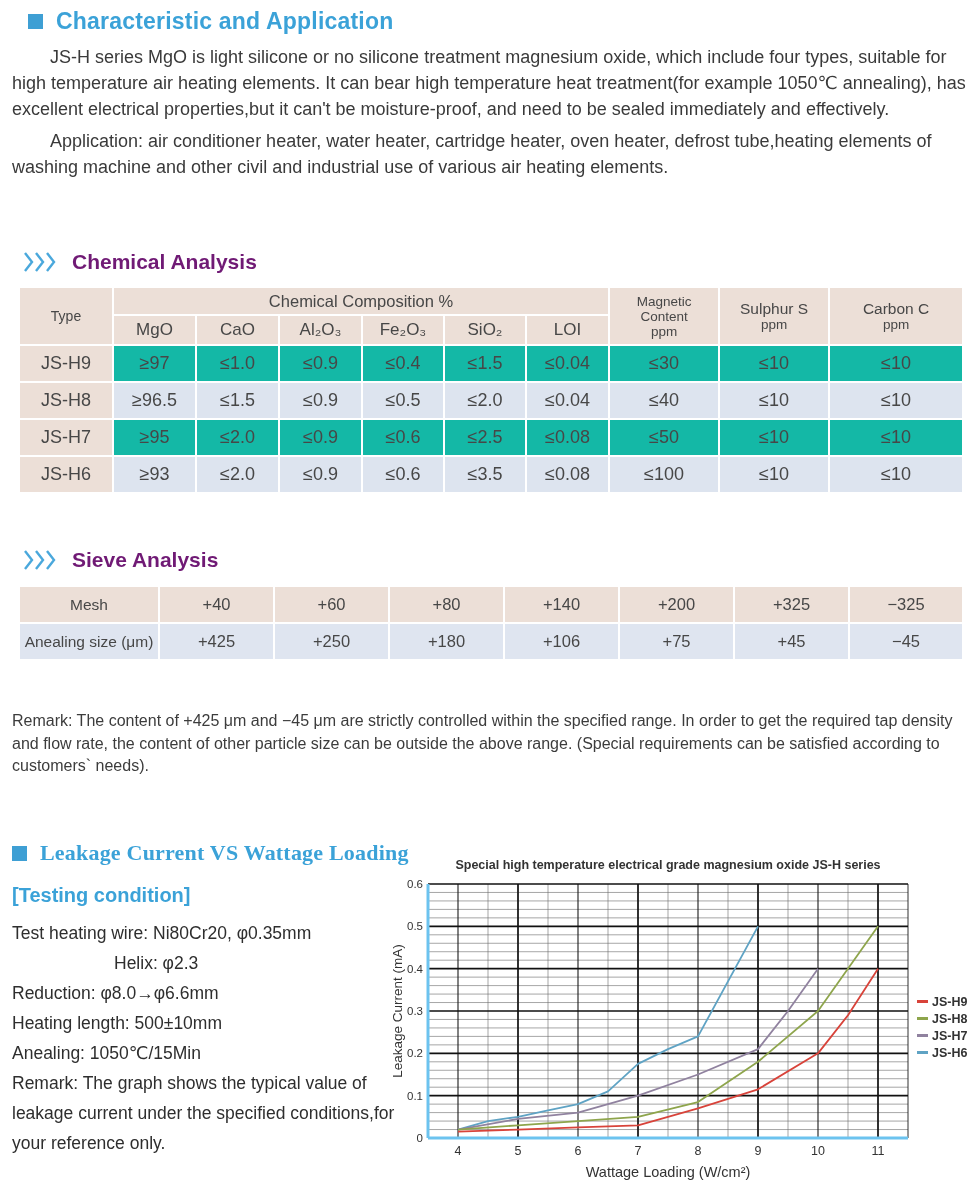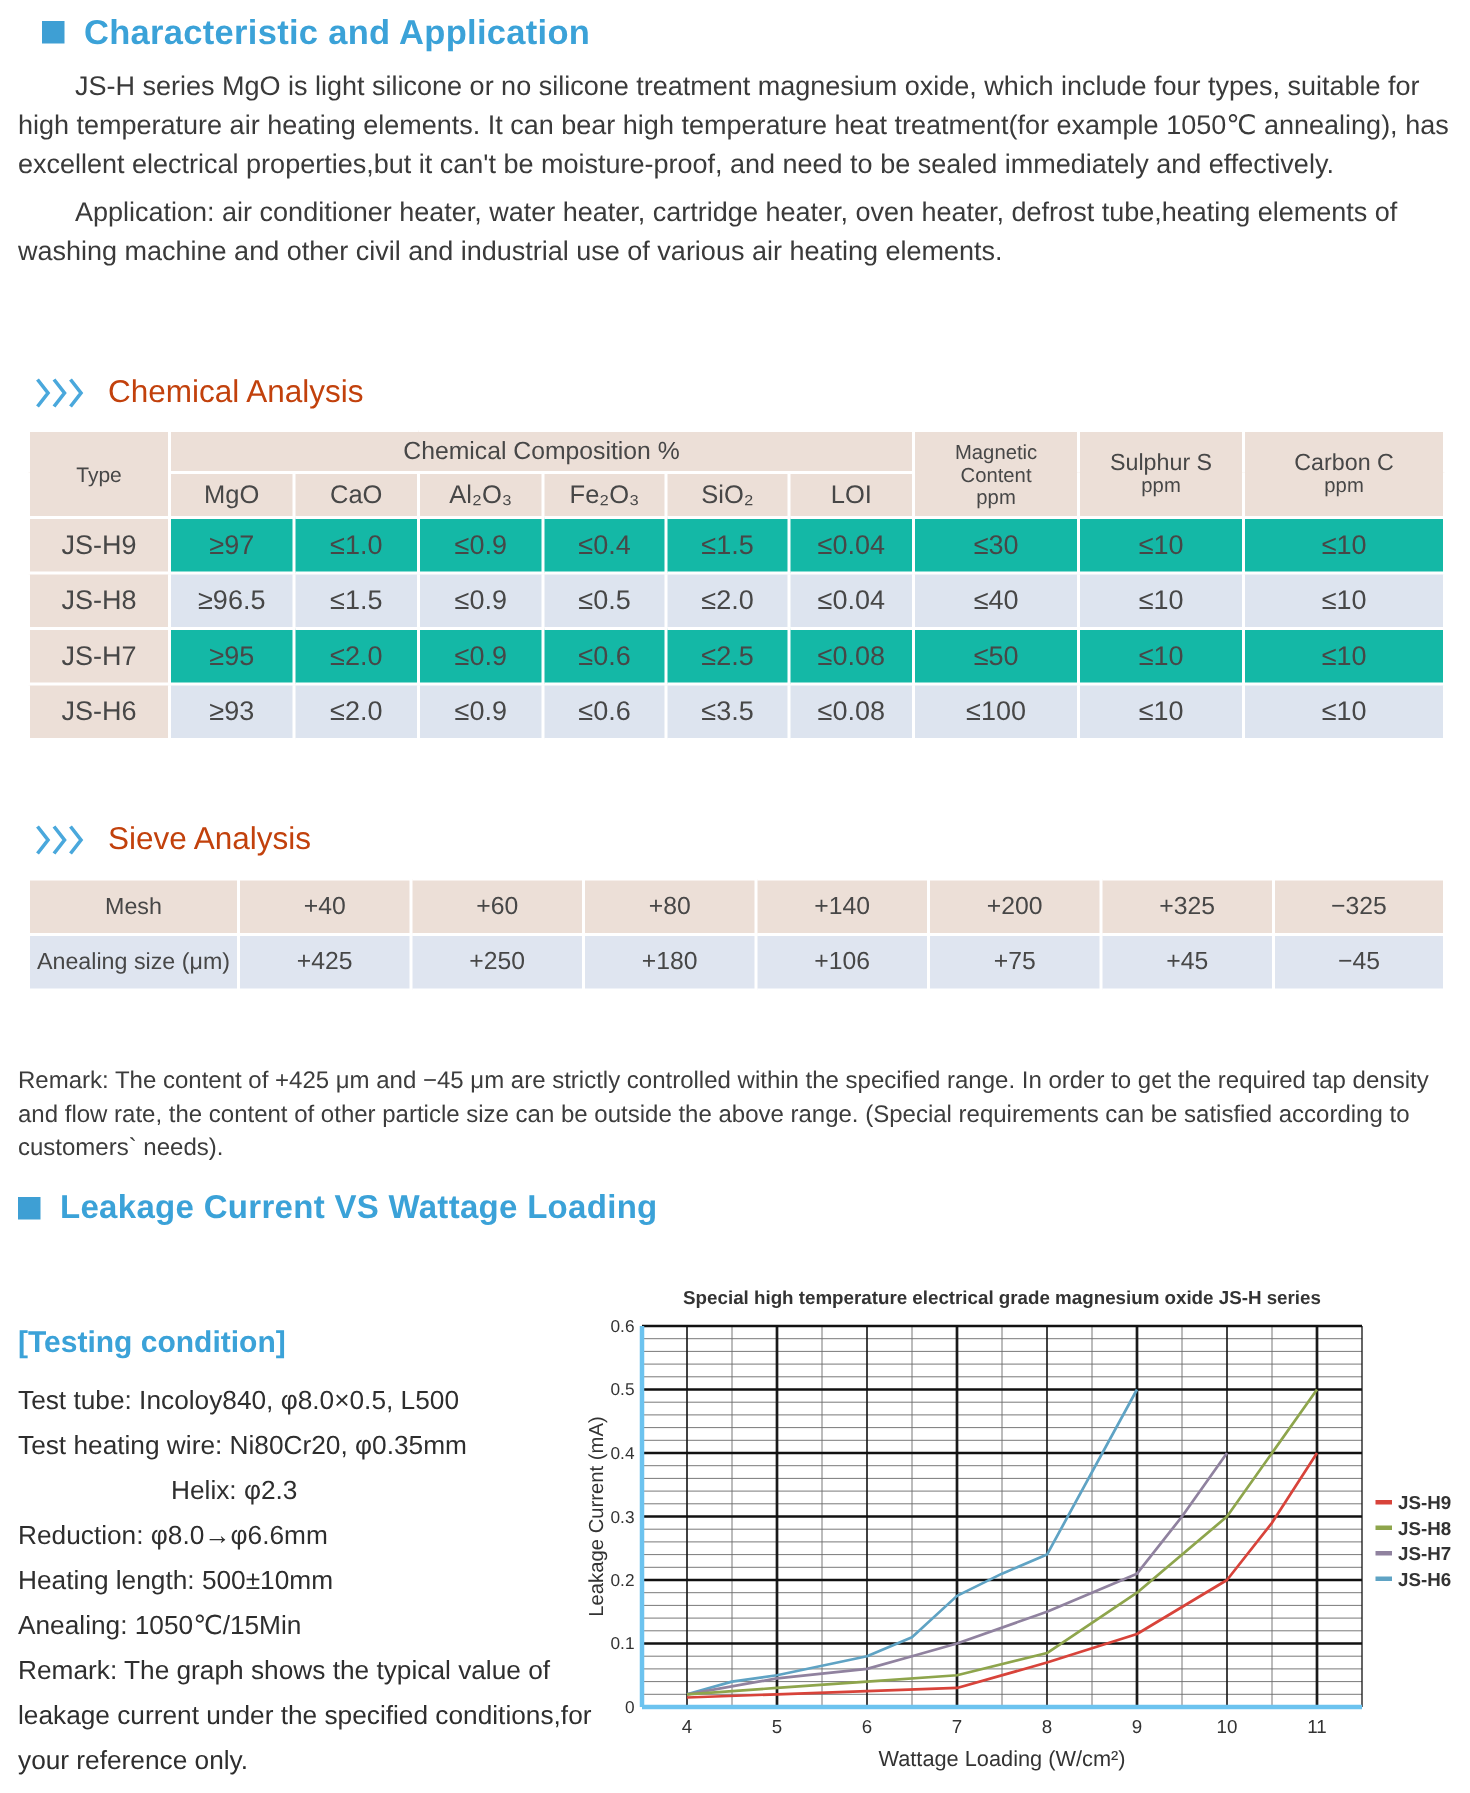--- a/index.html
+++ b/index.html
@@ -3,21 +3,21 @@
 <meta charset="utf-8">
 <style>
   html,body{margin:0;padding:0;background:#ffffff;}
   .page{position:relative;width:980px;height:1195px;background:#fff;overflow:hidden;
         font-family:"Liberation Sans","DejaVu Sans",sans-serif;color:#3a3a3a;}
   
   .sec-head{position:absolute;display:flex;align-items:center;gap:13px;text-align:center;}
   .sq{width:15px;height:15px;background:#3e9fd4;flex:0 0 auto;}
   .sec-head h1{margin:0;font-size:23px;font-weight:bold;color:#3ba2d8;letter-spacing:.2px;}
   .sub-head{position:absolute;display:flex;align-items:center;gap:12px;}
-  .sub-head h2{margin:0;font-size:21px;font-weight:normal;color:#c2410c;}
+  .sub-head h2{margin:0;font-size:21px;font-weight:bold;color:#701a75;}
   
   .para{position:absolute;font-size:18px;line-height:26px;color:#3a3a3a;text-align:left;margin:0;}
   .indent{text-indent:38px;}
   
   table{position:absolute;border-collapse:collapse;table-layout:fixed;}
   th,td{border:2px solid #fff;text-align:center;vertical-align:middle;font-weight:normal;color:#474747;padding:0;}
   .hd{background:#ecdfd7;}
   .cell-b0{background:#14b8a6;}
   .cell-b1{background:#dde4ef;}
   #chem-table .type-h{font-size:14px;}
@@ -198,30 +198,29 @@
           <td class="sieve-r1">+106</td>
           <td class="sieve-r1">+75</td>
           <td class="sieve-r1">+45</td>
           <td class="sieve-r1">−45</td>
         </tr>
       </tbody>
   </table>
 
   <p id="sieve-remark">Remark: The content of +425 μm and −45 μm are strictly controlled within the specified range. In order to get the required tap density and flow rate, the content of other particle size can be outside the above range. (Special requirements can be satisfied according to customers` needs).</p>
 
-  <div class="sec-head" style="left:12px;top:792px;">
+  <div class="sec-head" style="left:12px;top:840px;font-family:Liberation Serif, serif;">
     <span class="sq"></span>
     <h1 style="font-size:22px;">Leakage Current VS Wattage Loading</h1>
   </div>
 
   <div id="testing-label">[Testing condition]</div>
 
   <div id="cond-lines">
 
-    <div class="cond-line">Test tube: Incoloy840, φ8.0×0.5, L500</div>
       <div class="cond-line">Test heating wire: Ni80Cr20, φ0.35mm</div>
       <div class="cond-line cond-ind">Helix: φ2.3</div>
       <div class="cond-line">Reduction: φ8.0→φ6.6mm</div>
       <div class="cond-line">Heating length: 500±10mm</div>
       <div class="cond-line">Anealing: 1050℃/15Min</div>
       <p id="leak-remark">Remark: The graph shows the typical value of leakage current under the specified conditions,for your reference only.</p>
   </div>
 
   <div id="chart">
     <svg id="chart-svg" width="590" height="342">

